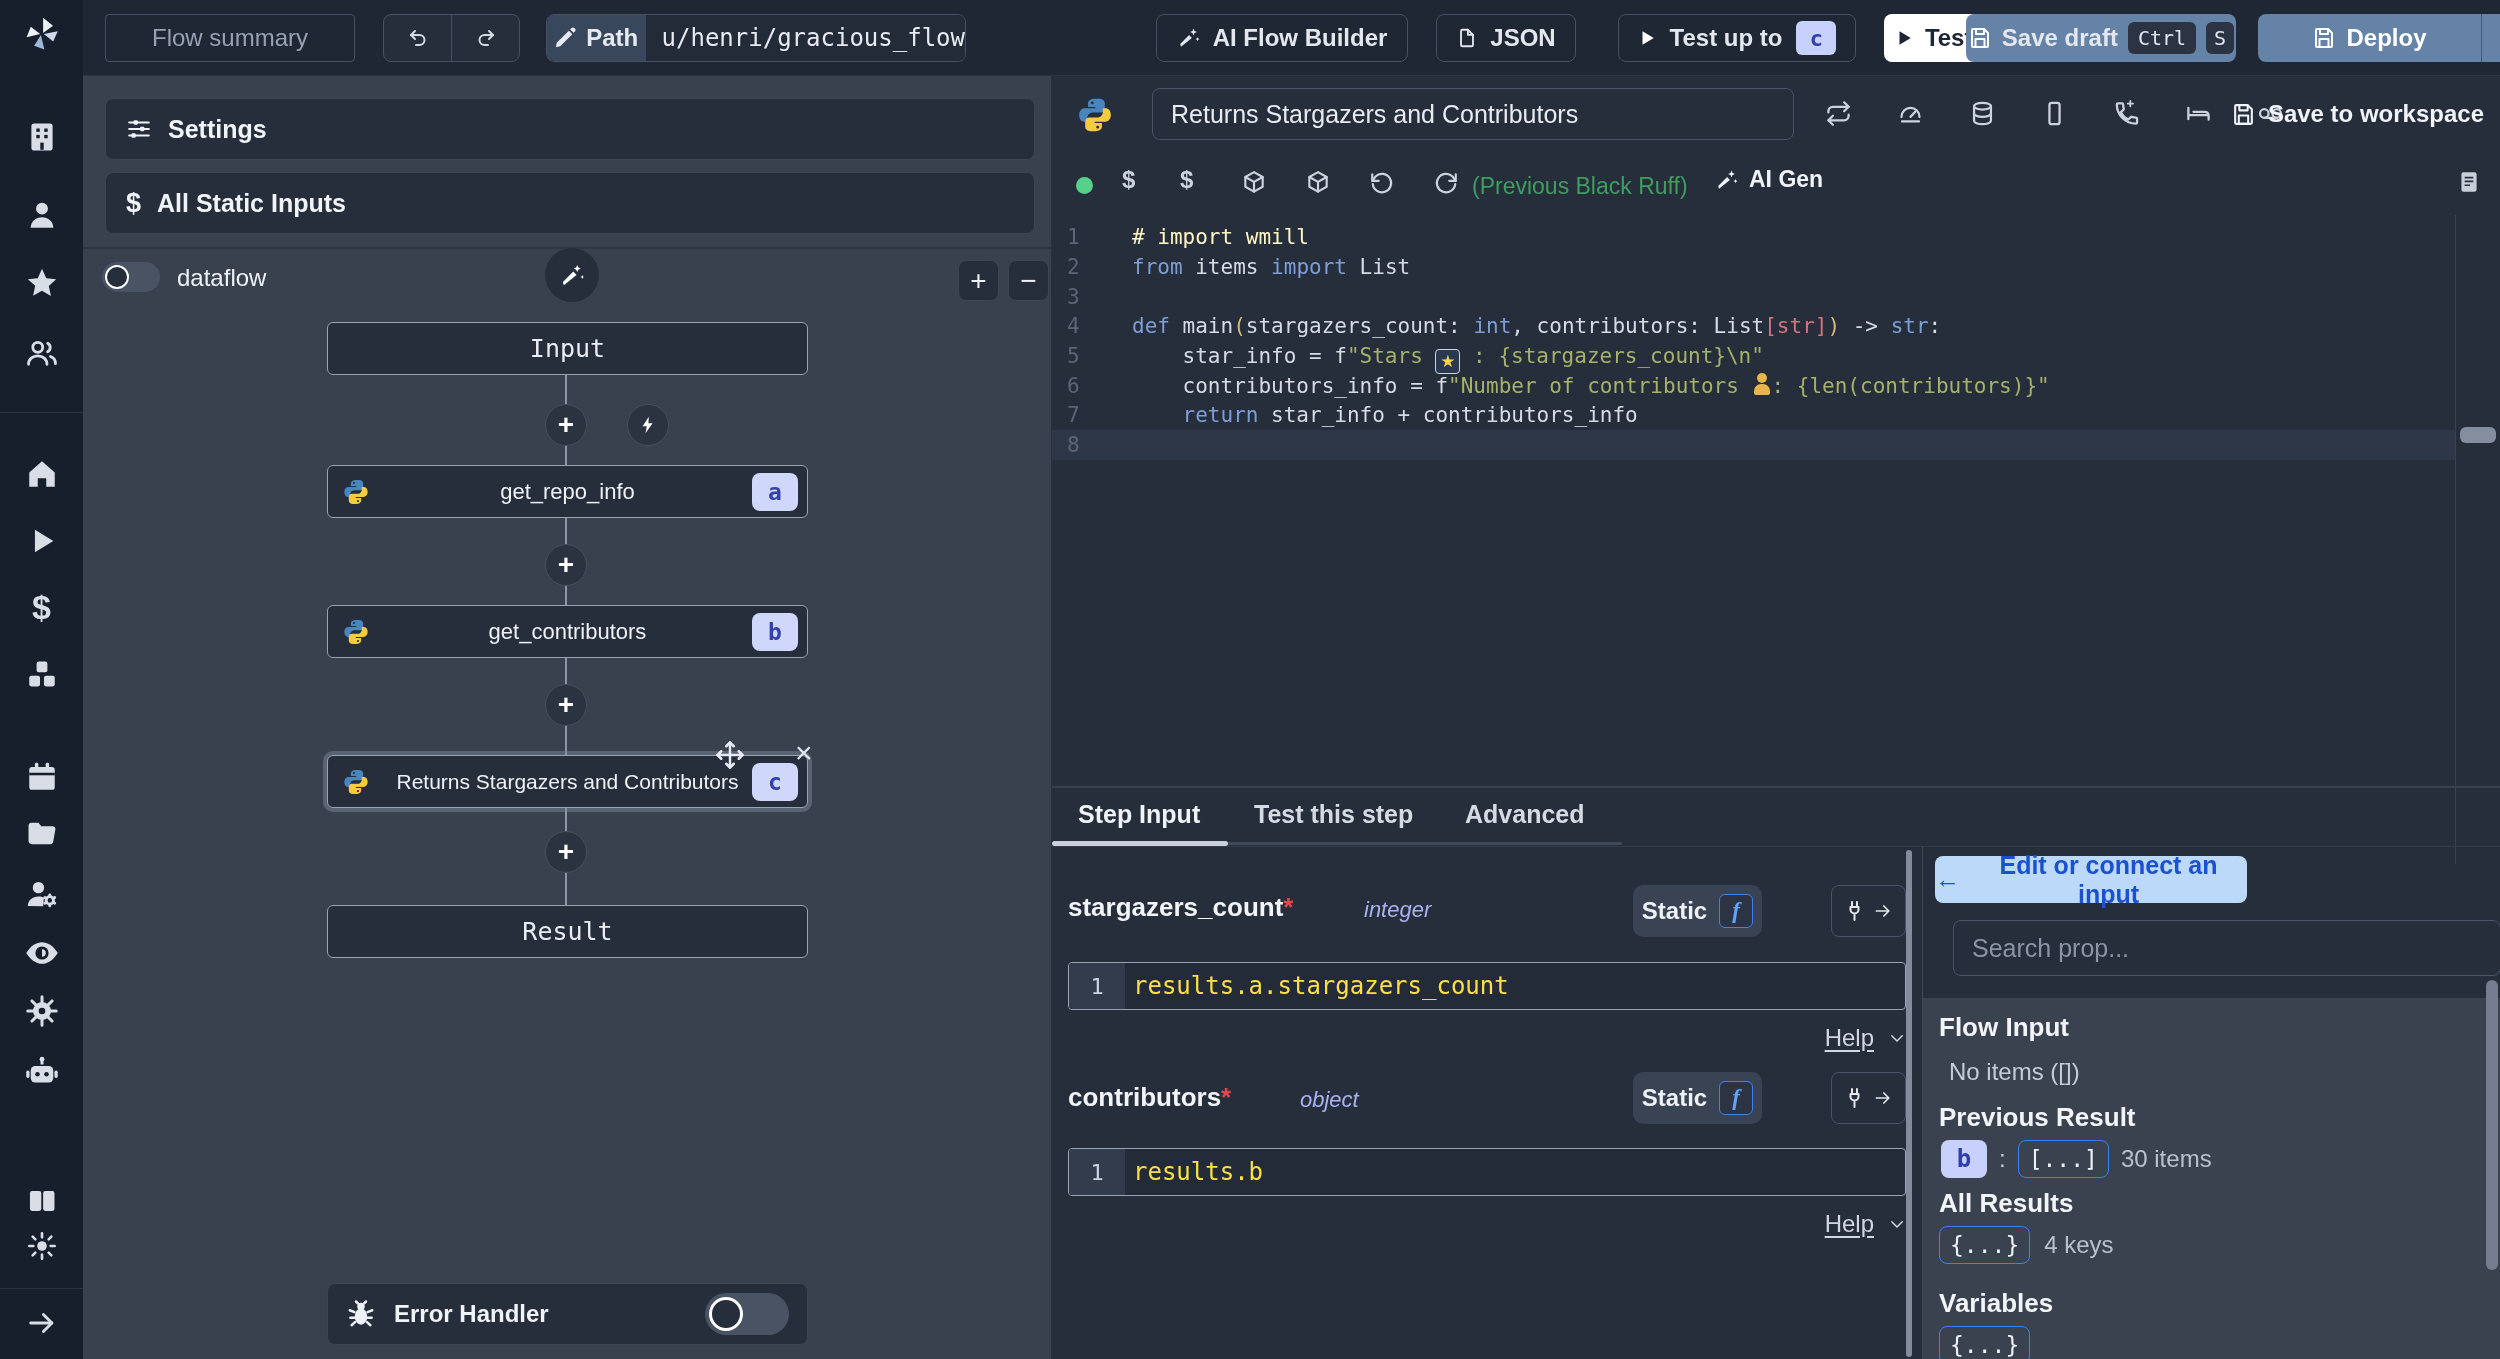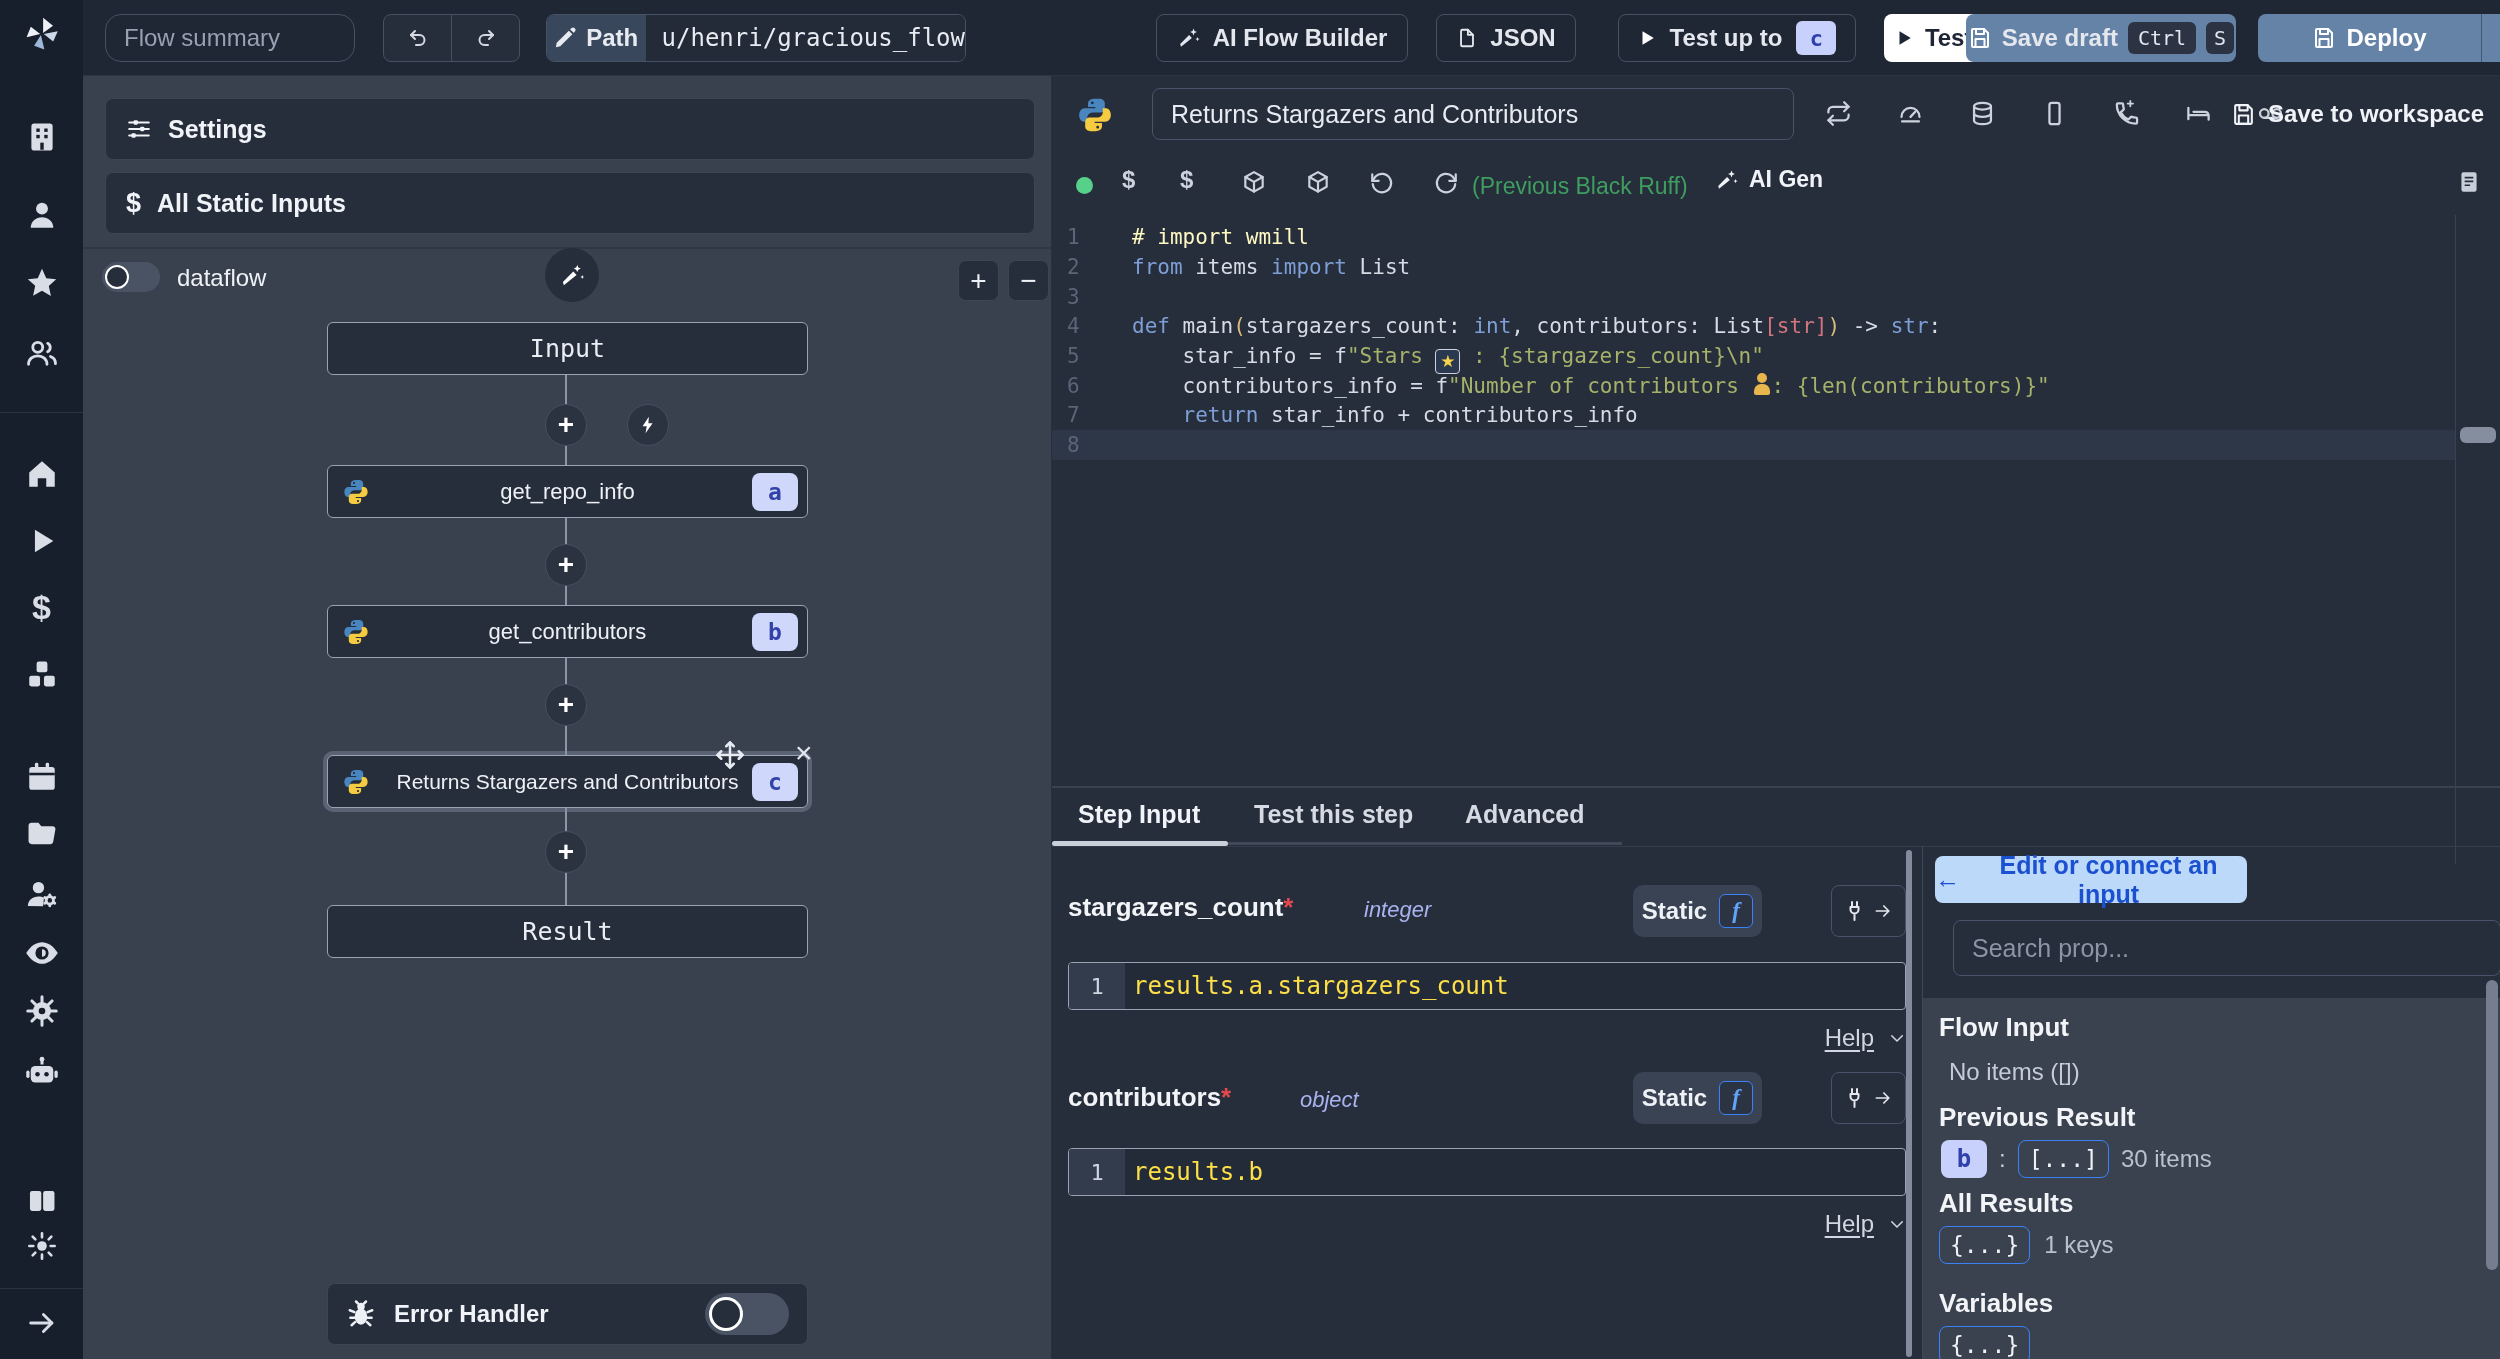--- a/index.html
+++ b/index.html
@@ -15,21 +15,21 @@
 
   
   #sidebar { position:absolute; left:0; top:0; width:83px; height:1359px; background:#171e2c; z-index:40; }
   .side-ic { position:absolute; left:0; width:83px; display:flex; justify-content:center; color:#d9dee6; }
   .side-div { position:absolute; left:0; width:83px; border-top:1px solid #2a3342; }
 
   
   #topbar { position:absolute; left:83px; top:0; right:0; height:76px; background:#1f2734; border-bottom:1px solid #2b3443; z-index:30; }
   .tb { position:absolute; top:14px; height:48px; }
   .btn-outline { display:flex; align-items:center; justify-content:center; gap:12px; border:1.5px solid #475164; border-radius:8px; color:#e4e8ee; font-weight:700; font-size:24px; background:transparent; }
-  #flow-summary-input { width:250px; height:48px; border:1.5px solid #475164; border-radius:16px; background:transparent; color:#e4e8ee; font-size:24px; padding:12px 18px; font-family:"Liberation Sans",sans-serif; outline:none; }
+  #flow-summary-input { width:250px; height:48px; border:1.5px solid #475164; border-radius:4px; background:transparent; color:#e4e8ee; font-size:24px; padding:12px 18px; font-family:"Liberation Sans",sans-serif; outline:none;text-align:center; }
   #flow-summary-input::placeholder { color:#97a1b2; }
   .kbd { background:#2c3444; border-radius:6px; padding:4px 10px; font-family:"DejaVu Sans Mono",monospace; font-size:20px; color:#e2e6ee; font-weight:400; }
   .blue-btn { background:#6583a7; border:none; }
 
   
   #flowpanel { position:absolute; left:83px; top:76px; width:969px; bottom:0; background:#39414e; border-right:1px solid #28303e; }
   .panel-btn { position:absolute; left:22px; width:930px; height:62px; background:#262d3b; border:1px solid #3c4554; border-radius:8px; display:flex; align-items:center; gap:16px; padding:0 20px; font-weight:700; font-size:25px; color:#f0f3f7; }
   .node { position:absolute; left:244px; width:481px; background:#262d3b; border:1.5px solid #9aa3b4; border-radius:6px; display:flex; align-items:center; justify-content:center; }
   .node-io { height:53px; font-family:"DejaVu Sans Mono",monospace; font-size:25px; color:#eaeef4; }
   .node-step { height:53px; font-size:22px; color:#eef1f5; }
@@ -633,21 +633,21 @@
         <div class="cc-h" style="top:104px;">Previous Result</div>
         <div class="abs flex" style="left:18px; top:142px; gap:12px;">
           <span class="chip-key">b</span>
           <span class="cc-t" style="position:static;">:</span>
           <span class="chip-brace">[...]</span>
           <span class="cc-t" style="position:static; color:#b9c1cd;">30 items</span>
         </div>
         <div class="cc-h" style="top:190px;">All Results</div>
         <div class="abs flex" style="left:16px; top:228px; gap:14px;">
           <span class="chip-brace">{...}</span>
-          <span class="cc-t" style="position:static; color:#b9c1cd;">1 keys</span>
+          <span class="cc-t" style="position:static; color:#b9c1cd;">4 keys</span>
         </div>
         <div class="cc-h" style="top:290px;">Variables</div>
         <div class="abs flex" style="left:16px; top:328px;">
           <span class="chip-brace">{...}</span>
         </div>
       </div>
       <div class="scroll-thumb" style="right:2px; top:134px; width:12px; height:290px;"></div>
     </aside>
   </section>
 

